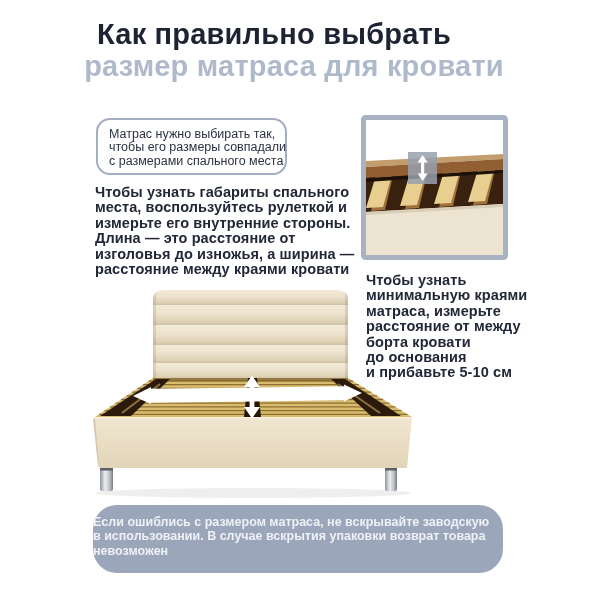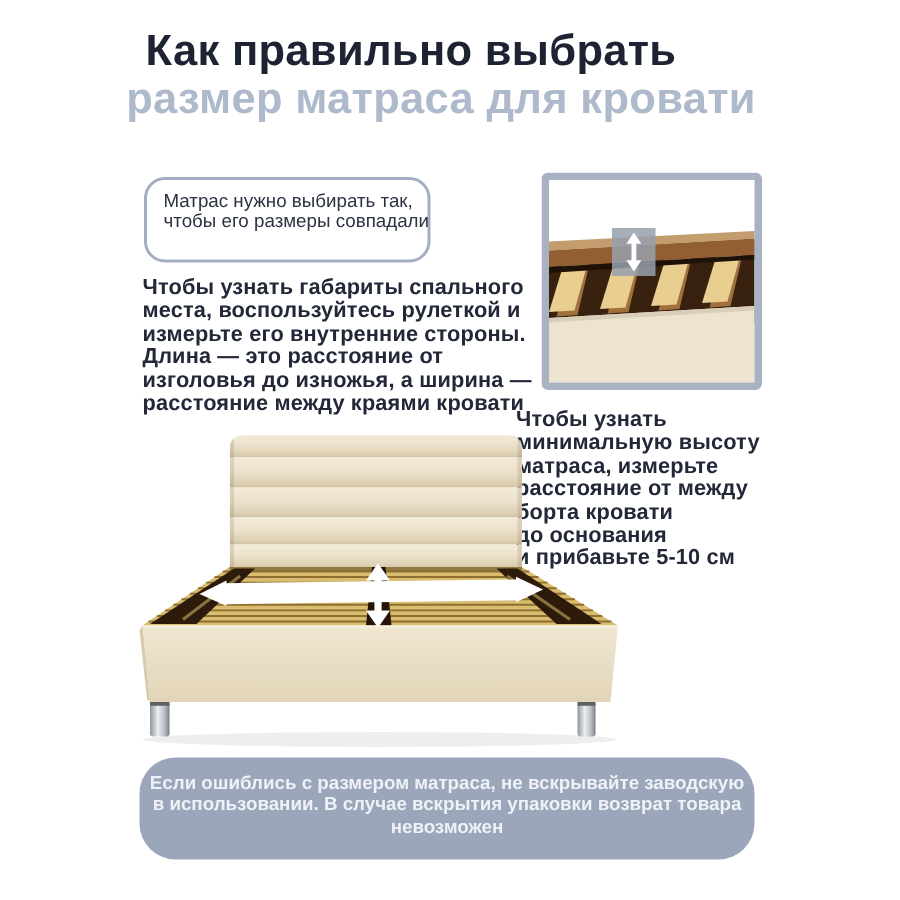--- a/index.html
+++ b/index.html
@@ -17,40 +17,41 @@
   
   .note-box{
     left:96px;top:118px;width:191px;height:57px;box-sizing:border-box;
     border:2px solid #a3aec2;border-radius:14px;
     padding:8px 0 0 11px;background:#ffffff;
   }
   .note-line{font-size:12.5px;line-height:13.4px;font-weight:500;color:#2b3242;white-space:nowrap;}
   
   .para-line{font-size:14.5px;font-weight:700;color:#222838;line-height:15.4px;white-space:nowrap;letter-spacing:.1px;}
   .left-par{left:95px;top:185px;}
-  .right-par{left:344px;top:273px;}
+  .right-par{left:366px;top:273px;}
   
   .warn-box{
     left:93px;top:505px;width:410px;height:68px;box-sizing:border-box;
     background:#9ba6ba;border-radius:24px;text-align:center;padding-top:10px;
   }
-  .warn-line{font-size:12.5px;line-height:14.3px;font-weight:600;color:#eef1f6;white-space:nowrap;text-align:center;}
+  .warn-line{font-size:12.5px;line-height:14.3px;font-weight:600;color:#eef1f6;white-space:nowrap;text-align:left;}
   svg{display:block;}
 </style>
 </head>
 <body>
 
 <div class="abs title">
   <div class="title-line1">Как правильно выбрать</div>
   <div class="title-line2">размер матраса для кровати</div>
 </div>
 
 <div class="abs note-box">
   <div class="note-line">Матрас нужно выбирать так,</div>
   <div class="note-line">чтобы его размеры совпадали</div>
+  <div class="note-line">с размерами спального места</div>
 </div>
 
 <div class="abs left-par">
   <div class="para-line">Чтобы узнать габариты спального</div>
   <div class="para-line">места, воспользуйтесь рулеткой и</div>
   <div class="para-line">измерьте его внутренние стороны.</div>
   <div class="para-line">Длина — это расстояние от</div>
   <div class="para-line">изголовья до изножья, а ширина —</div>
   <div class="para-line">расстояние между краями кровати</div>
 </div>
@@ -88,21 +89,21 @@
       <polygon points="61.6,40 56.6,47.5 66.6,47.5"></polygon>
       <polygon points="61.6,66 56.6,58.5 66.6,58.5"></polygon>
     </g>
 
     <rect x="2.5" y="2.5" width="142" height="140" fill="none" stroke="#a9b2c3" stroke-width="5" rx="2"></rect>
   </svg>
 </div>
 
 <div class="abs right-par">
   <div class="para-line">Чтобы узнать</div>
-  <div class="para-line">минимальную высоту</div>
+  <div class="para-line">минимальную краями</div>
   <div class="para-line">матраса, измерьте</div>
   <div class="para-line">расстояние от между</div>
   <div class="para-line">борта кровати</div>
   <div class="para-line">до основания</div>
   <div class="para-line">и прибавьте 5-10 см</div>
 </div>
 
 <div class="abs" style="left:80px;top:283px;width:340px;height:220px;">
   <svg width="340" height="220" viewBox="0 0 340 220">
     <defs>

